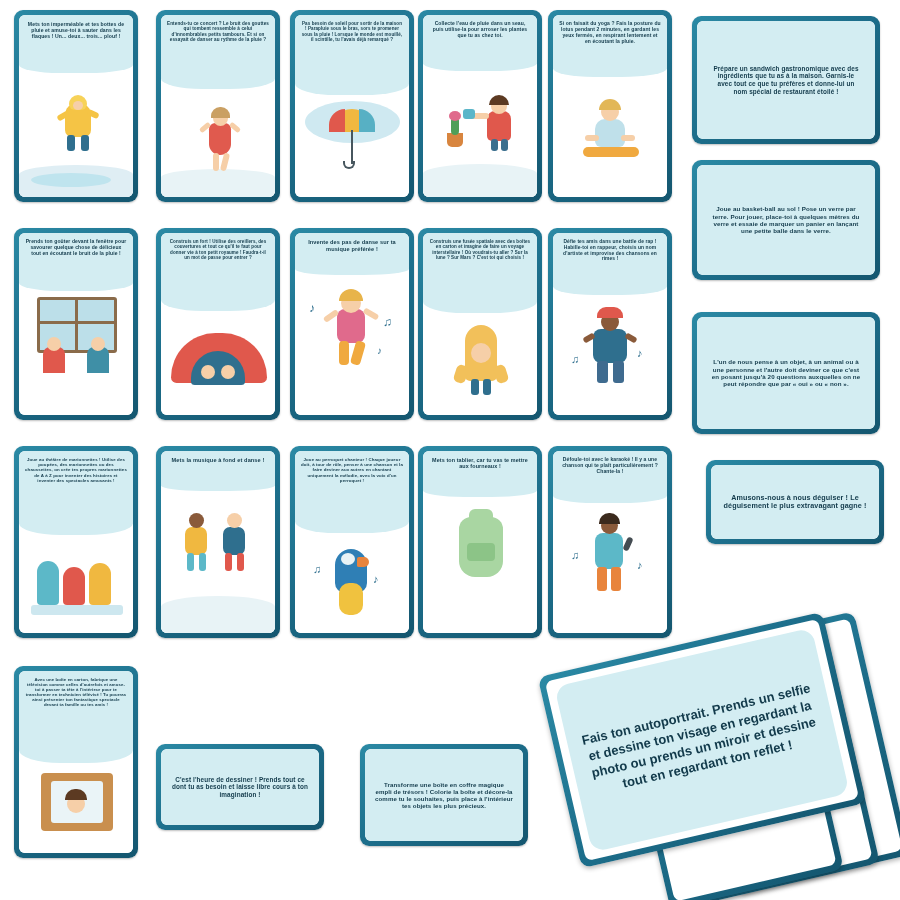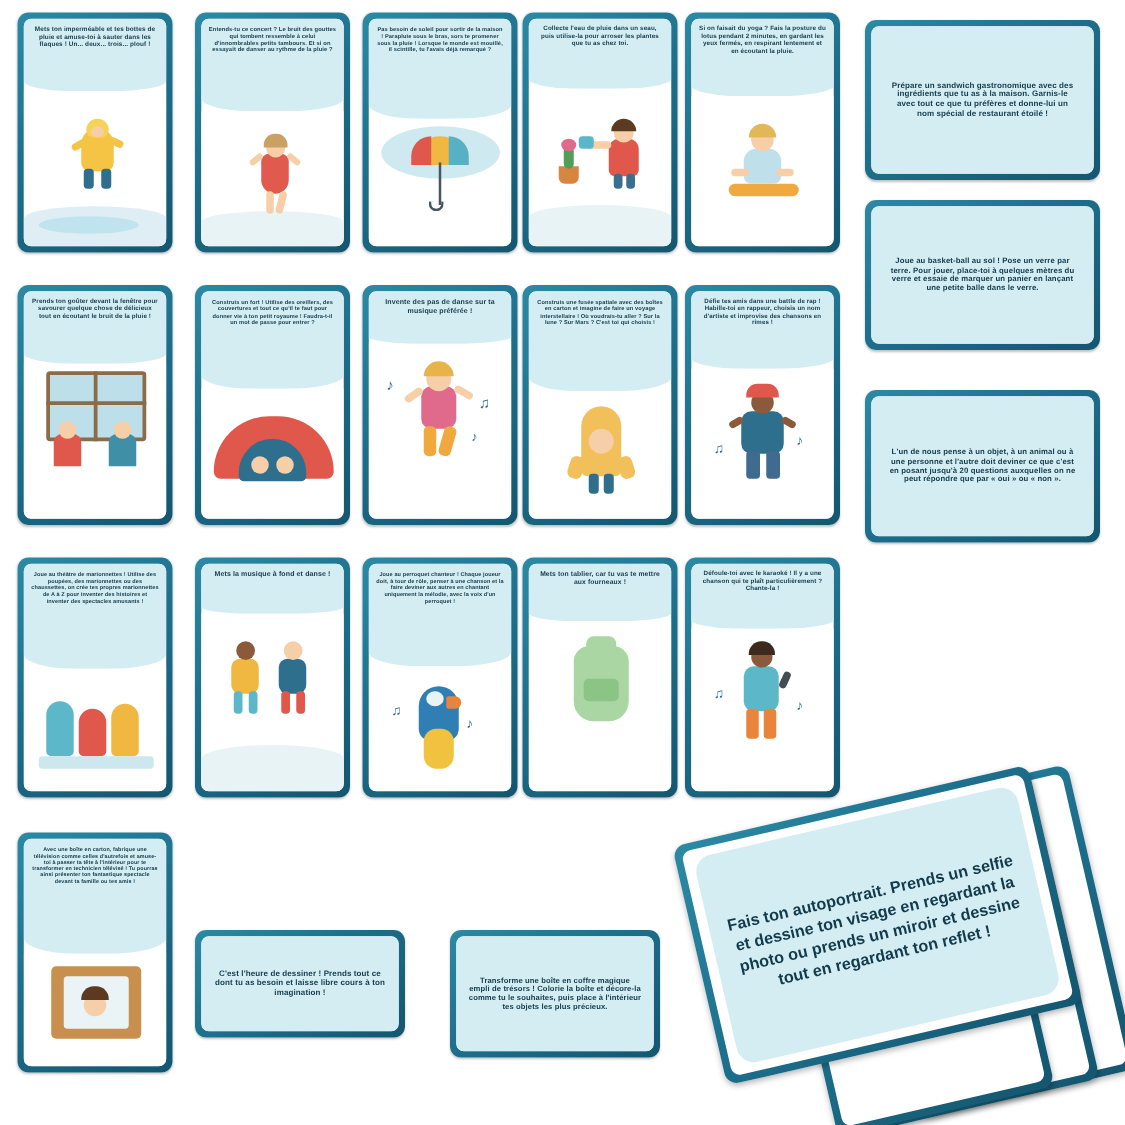--- a/index.html
+++ b/index.html
@@ -191,20 +191,25 @@
       <div class="blob full" style="font-size:6.2px; padding:12px;">Joue au basket-ball au sol ! Pose un verre par terre. Pour jouer, place-toi à quelques mètres du verre et essaie de marquer un panier en lançant une petite balle dans le verre.</div>
     </div>
   </div>
 
   <div class="card" style="left:692px; top:312px; width:188px; height:122px;">
     <div class="inner">
       <div class="blob full" style="font-size:6.2px; padding:12px;">L'un de nous pense à un objet, à un animal ou à une personne et l'autre doit deviner ce que c'est en posant jusqu'à 20 questions auxquelles on ne peut répondre que par « oui » ou « non ».</div>
     </div>
   </div>
 
+  <div class="card" style="left:706px; top:460px; width:178px; height:84px;">
+    <div class="inner">
+      <div class="blob full" style="font-size:7.2px; padding:10px;">Amusons-nous à nous déguiser ! Le déguisement le plus extravagant gagne !</div>
+    </div>
+  </div>
 
   <div class="card" style="left:14px; top:228px; width:124px; height:192px;">
     <div class="inner">
       <div class="blob" style="font-size:5px; height:58px;">Prends ton goûter devant la fenêtre pour savourer quelque chose de délicieux tout en écoutant le bruit de la pluie !</div>
       <div class="art">
         <div class="fig" style="left:18px; top:6px; width:80px; height:56px; background:#bcdfe9; border:3px solid #8a6b4a; border-radius:3px;"></div>
         <div class="fig" style="left:56px; top:6px; width:3px; height:56px; background:#8a6b4a;"></div>
         <div class="fig" style="left:18px; top:30px; width:80px; height:3px; background:#8a6b4a;"></div>
         <div class="fig" style="left:24px; top:56px; width:22px; height:26px; background:#e0584c; border-radius:7px 7px 0 0;"></div>
         <div class="fig" style="left:28px; top:46px; width:14px; height:14px; background:#f6cfa8; border-radius:50%;"></div>

